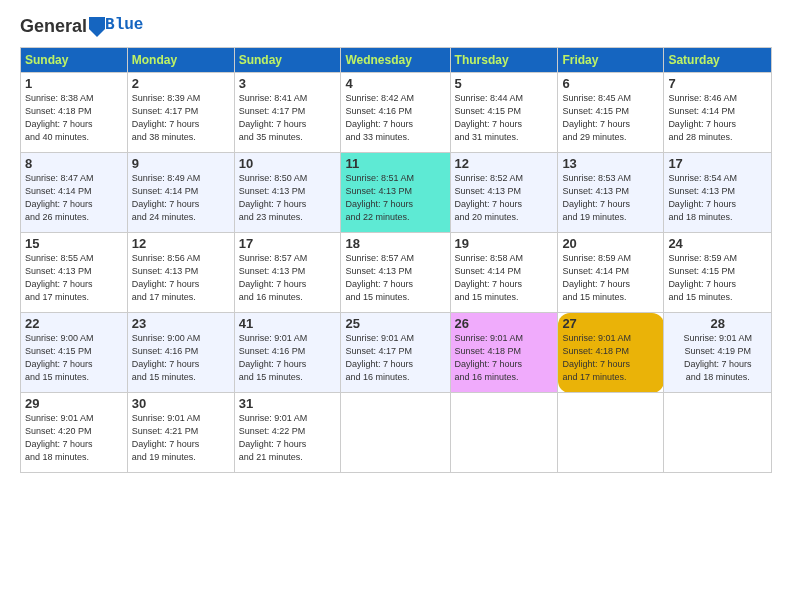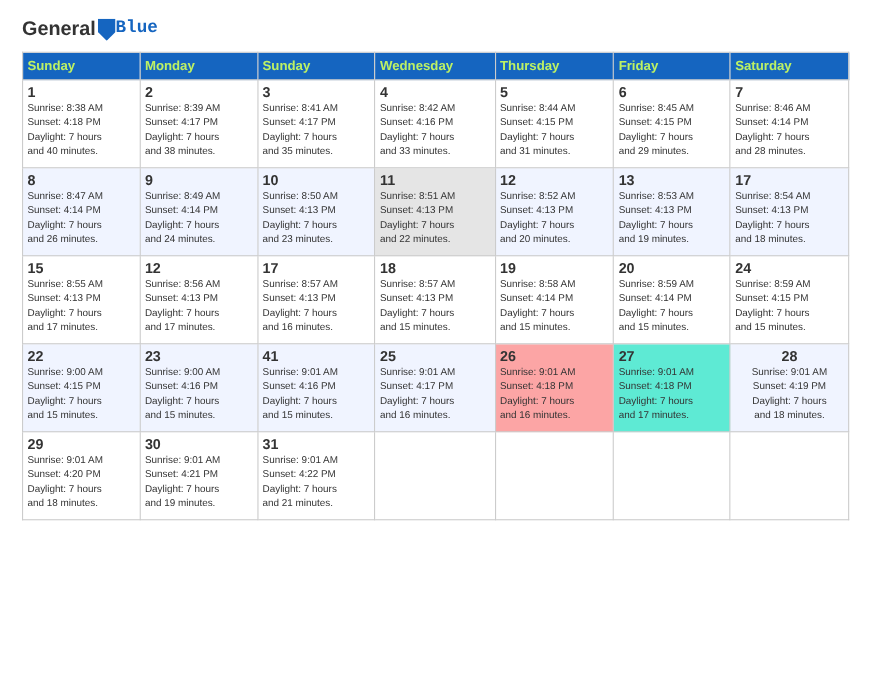--- a/index.html
+++ b/index.html
@@ -172,21 +172,21 @@
             <div class="day-info">Sunrise: 8:47 AM<br>Sunset: 4:14 PM<br>Daylight: 7 hours<br>and 26 minutes.</div>
           </td>
           <td style="background: rgb(240, 244, 255);">
             <span class="day-num">9</span>
             <div class="day-info">Sunrise: 8:49 AM<br>Sunset: 4:14 PM<br>Daylight: 7 hours<br>and 24 minutes.</div>
           </td>
           <td style="background: rgb(240, 244, 255);">
             <span class="day-num">10</span>
             <div class="day-info">Sunrise: 8:50 AM<br>Sunset: 4:13 PM<br>Daylight: 7 hours<br>and 23 minutes.</div>
           </td>
-          <td style="background: #e5e5e5;">
+          <td style="background: #5eead4;">
             <span class="day-num">11</span>
             <div class="day-info">Sunrise: 8:51 AM<br>Sunset: 4:13 PM<br>Daylight: 7 hours<br>and 22 minutes.</div>
           </td>
           <td style="background: rgb(240, 244, 255);">
             <span class="day-num">12</span>
             <div class="day-info">Sunrise: 8:52 AM<br>Sunset: 4:13 PM<br>Daylight: 7 hours<br>and 20 minutes.</div>
           </td>
           <td style="background: rgb(240, 244, 255); margin-top: 28px;">
             <span class="day-num">13</span>
             <div class="day-info">Sunrise: 8:53 AM<br>Sunset: 4:13 PM<br>Daylight: 7 hours<br>and 19 minutes.</div>
@@ -236,25 +236,25 @@
             <div class="day-info">Sunrise: 9:00 AM<br>Sunset: 4:16 PM<br>Daylight: 7 hours<br>and 15 minutes.</div>
           </td>
           <td style="background: rgb(240, 244, 255);">
             <span class="day-num">41</span>
             <div class="day-info">Sunrise: 9:01 AM<br>Sunset: 4:16 PM<br>Daylight: 7 hours<br>and 15 minutes.</div>
           </td>
           <td style="background: rgb(240, 244, 255);">
             <span class="day-num">25</span>
             <div class="day-info">Sunrise: 9:01 AM<br>Sunset: 4:17 PM<br>Daylight: 7 hours<br>and 16 minutes.</div>
           </td>
-          <td style="background: #fca5a5;">
+          <td style="background: #f0abfc;">
             <span class="day-num">26</span>
             <div class="day-info">Sunrise: 9:01 AM<br>Sunset: 4:18 PM<br>Daylight: 7 hours<br>and 16 minutes.</div>
           </td>
-          <td style="background: #5eead4;">
+          <td style="background: #eab308; border-radius: 12px;">
             <span class="day-num">27</span>
             <div class="day-info">Sunrise: 9:01 AM<br>Sunset: 4:18 PM<br>Daylight: 7 hours<br>and 17 minutes.</div>
           </td>
           <td style="background: rgb(240, 244, 255); text-align: center;">
             <span class="day-num">28</span>
             <div class="day-info">Sunrise: 9:01 AM<br>Sunset: 4:19 PM<br>Daylight: 7 hours<br>and 18 minutes.</div>
           </td>
         </tr>
         <tr>
           <td>

